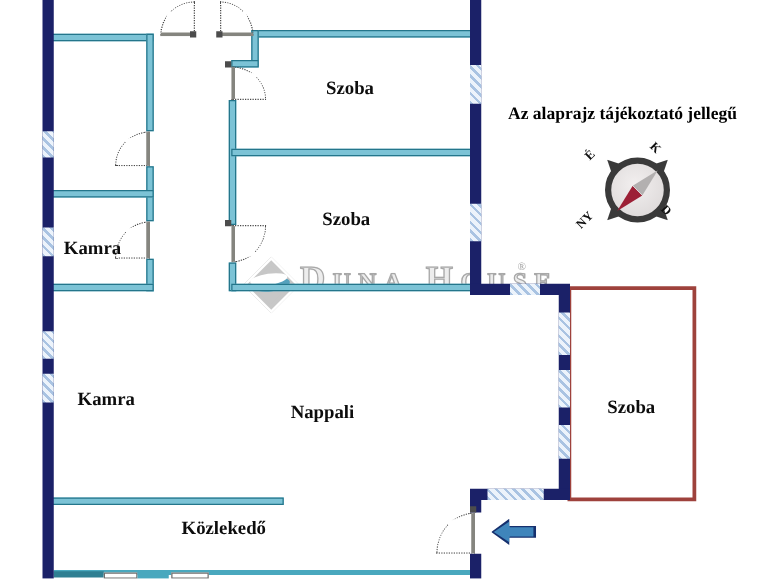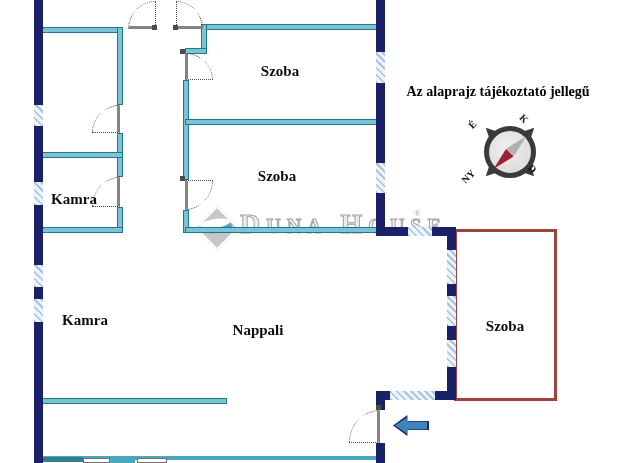--- a/index.html
+++ b/index.html
@@ -145,15 +145,16 @@
   <div class="abs clbl" style="left:520px;top:113px;transform:rotate(45deg);">K</div>
   <div class="abs clbl" style="left:461px;top:171px;transform:rotate(-45deg);">NY</div>
   <div class="abs clbl" style="left:529px;top:163px;transform:rotate(45deg);">D</div>
 
   <div class="abs title" style="left:383px;top:84px;width:230px;">Az alaprajz tájékoztató jellegű</div>
   <div class="abs lbl" style="left:251px;top:63px;width:58px;">Szoba</div>
   <div class="abs lbl" style="left:248px;top:168px;width:58px;">Szoba</div>
   <div class="abs lbl" style="left:48px;top:191px;width:52px;">Kamra</div>
   <div class="abs lbl" style="left:55px;top:312px;width:60px;">Kamra</div>
   <div class="abs lbl" style="left:225px;top:322px;width:66px;">Nappali</div>
+  <div class="abs lbl" style="left:139px;top:415px;width:80px;">Közlekedő</div>
   <div class="abs lbl" style="left:477px;top:318px;width:56px;">Szoba</div>
 
 </div>
 
 </body></html>

